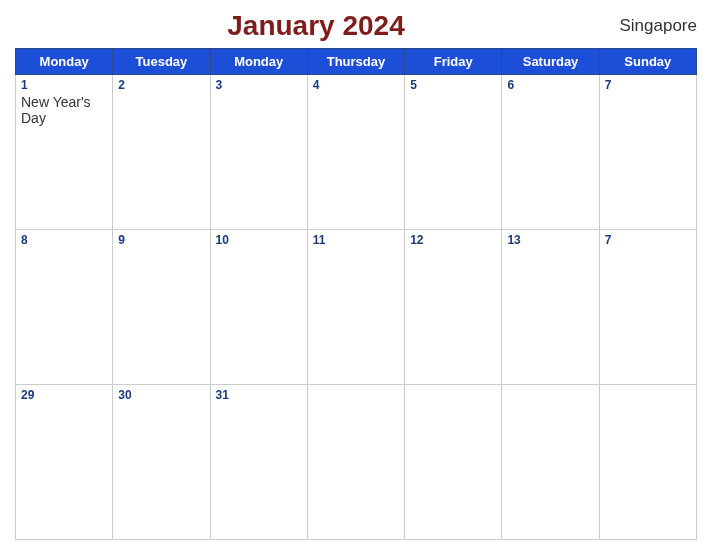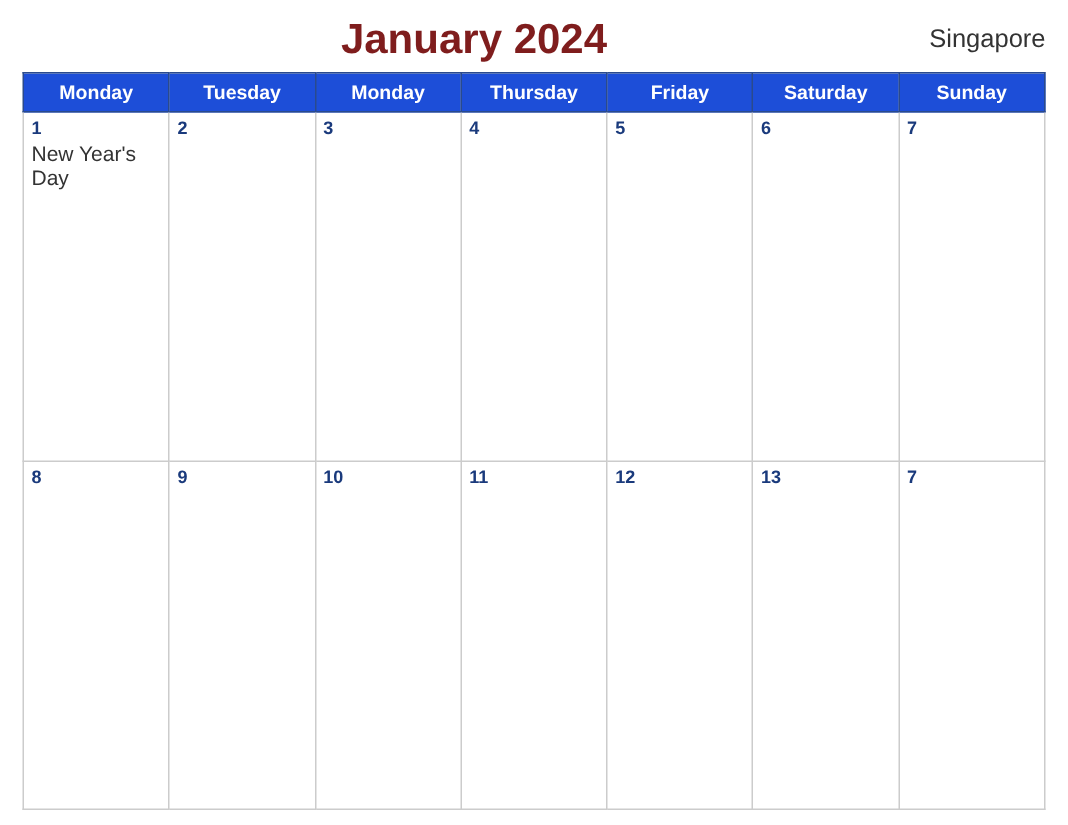--- a/index.html
+++ b/index.html
@@ -141,14 +141,29 @@
         <td>
           <div class="day-number">12</div>
         </td>
         <td>
           <div class="day-number">13</div>
         </td>
         <td>
           <div class="day-number">7</div>
         </td>
       </tr>
+      <tr>
+        <td>
+          <div class="day-number">29</div>
+        </td>
+        <td>
+          <div class="day-number">30</div>
+        </td>
+        <td>
+          <div class="day-number">31</div>
+        </td>
+        <td class="empty-cell"></td>
+        <td class="empty-cell"></td>
+        <td class="empty-cell"></td>
+        <td class="empty-cell"></td>
+      </tr>
     </tbody>
 </table>
 
 </body></html>

